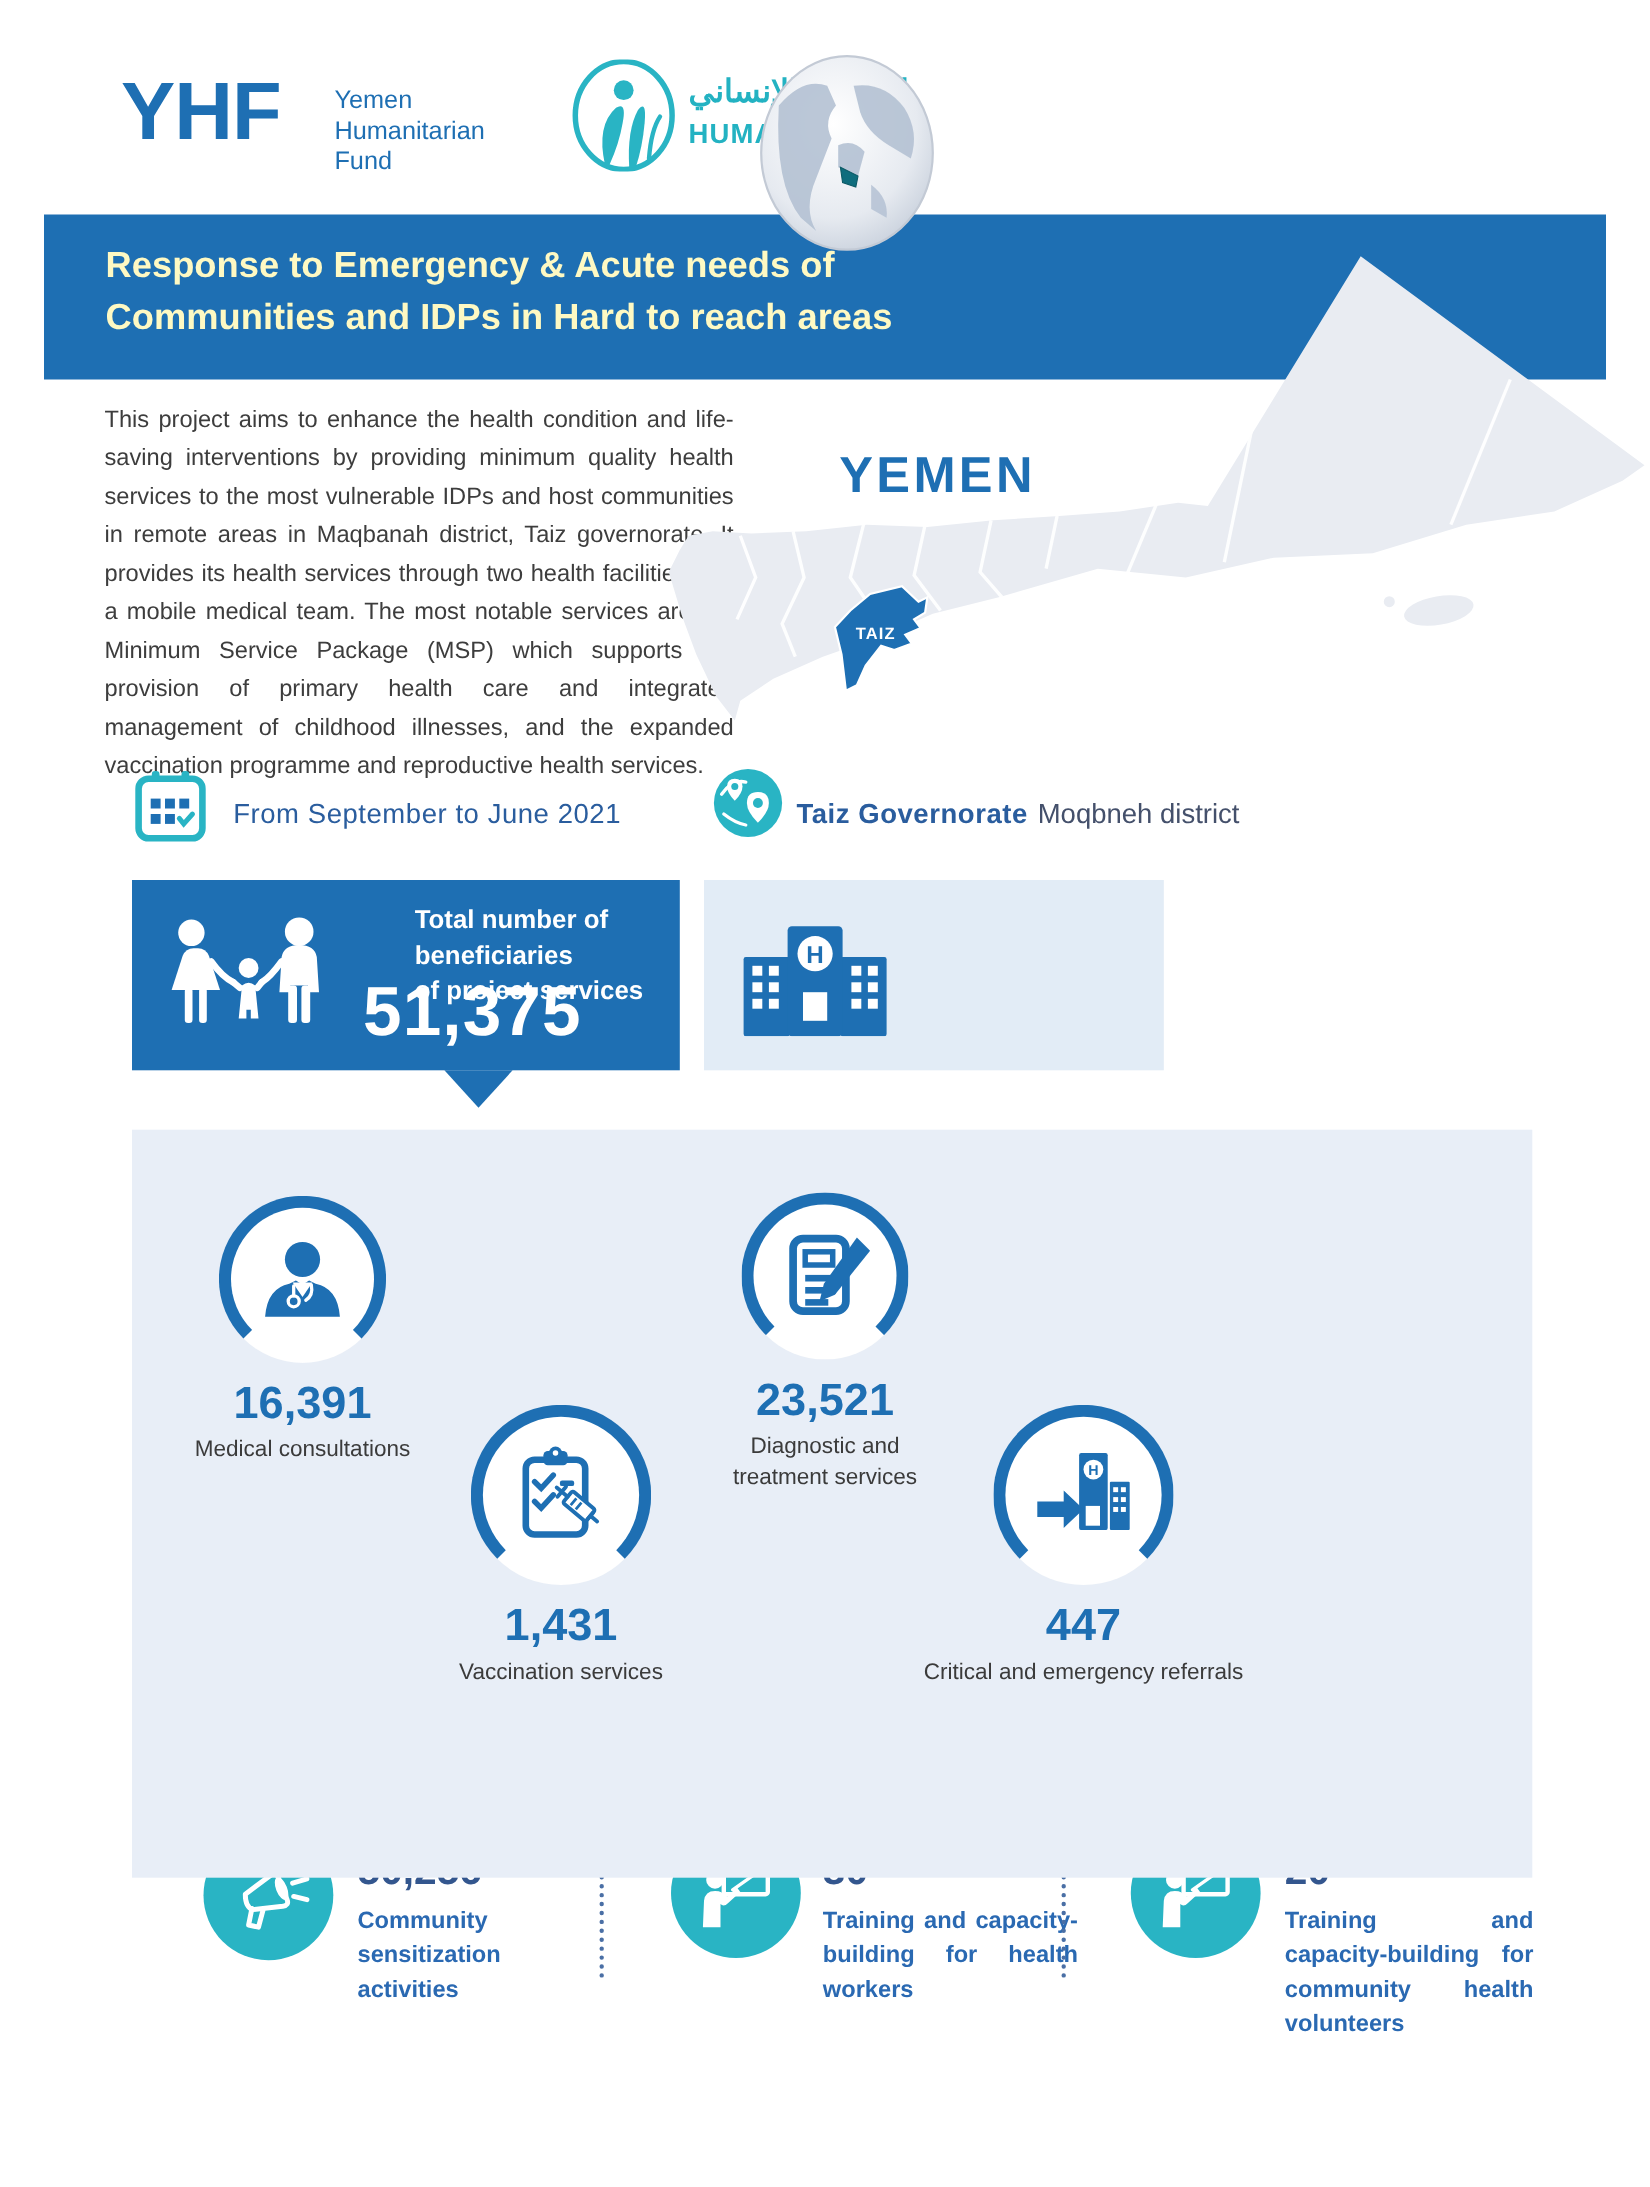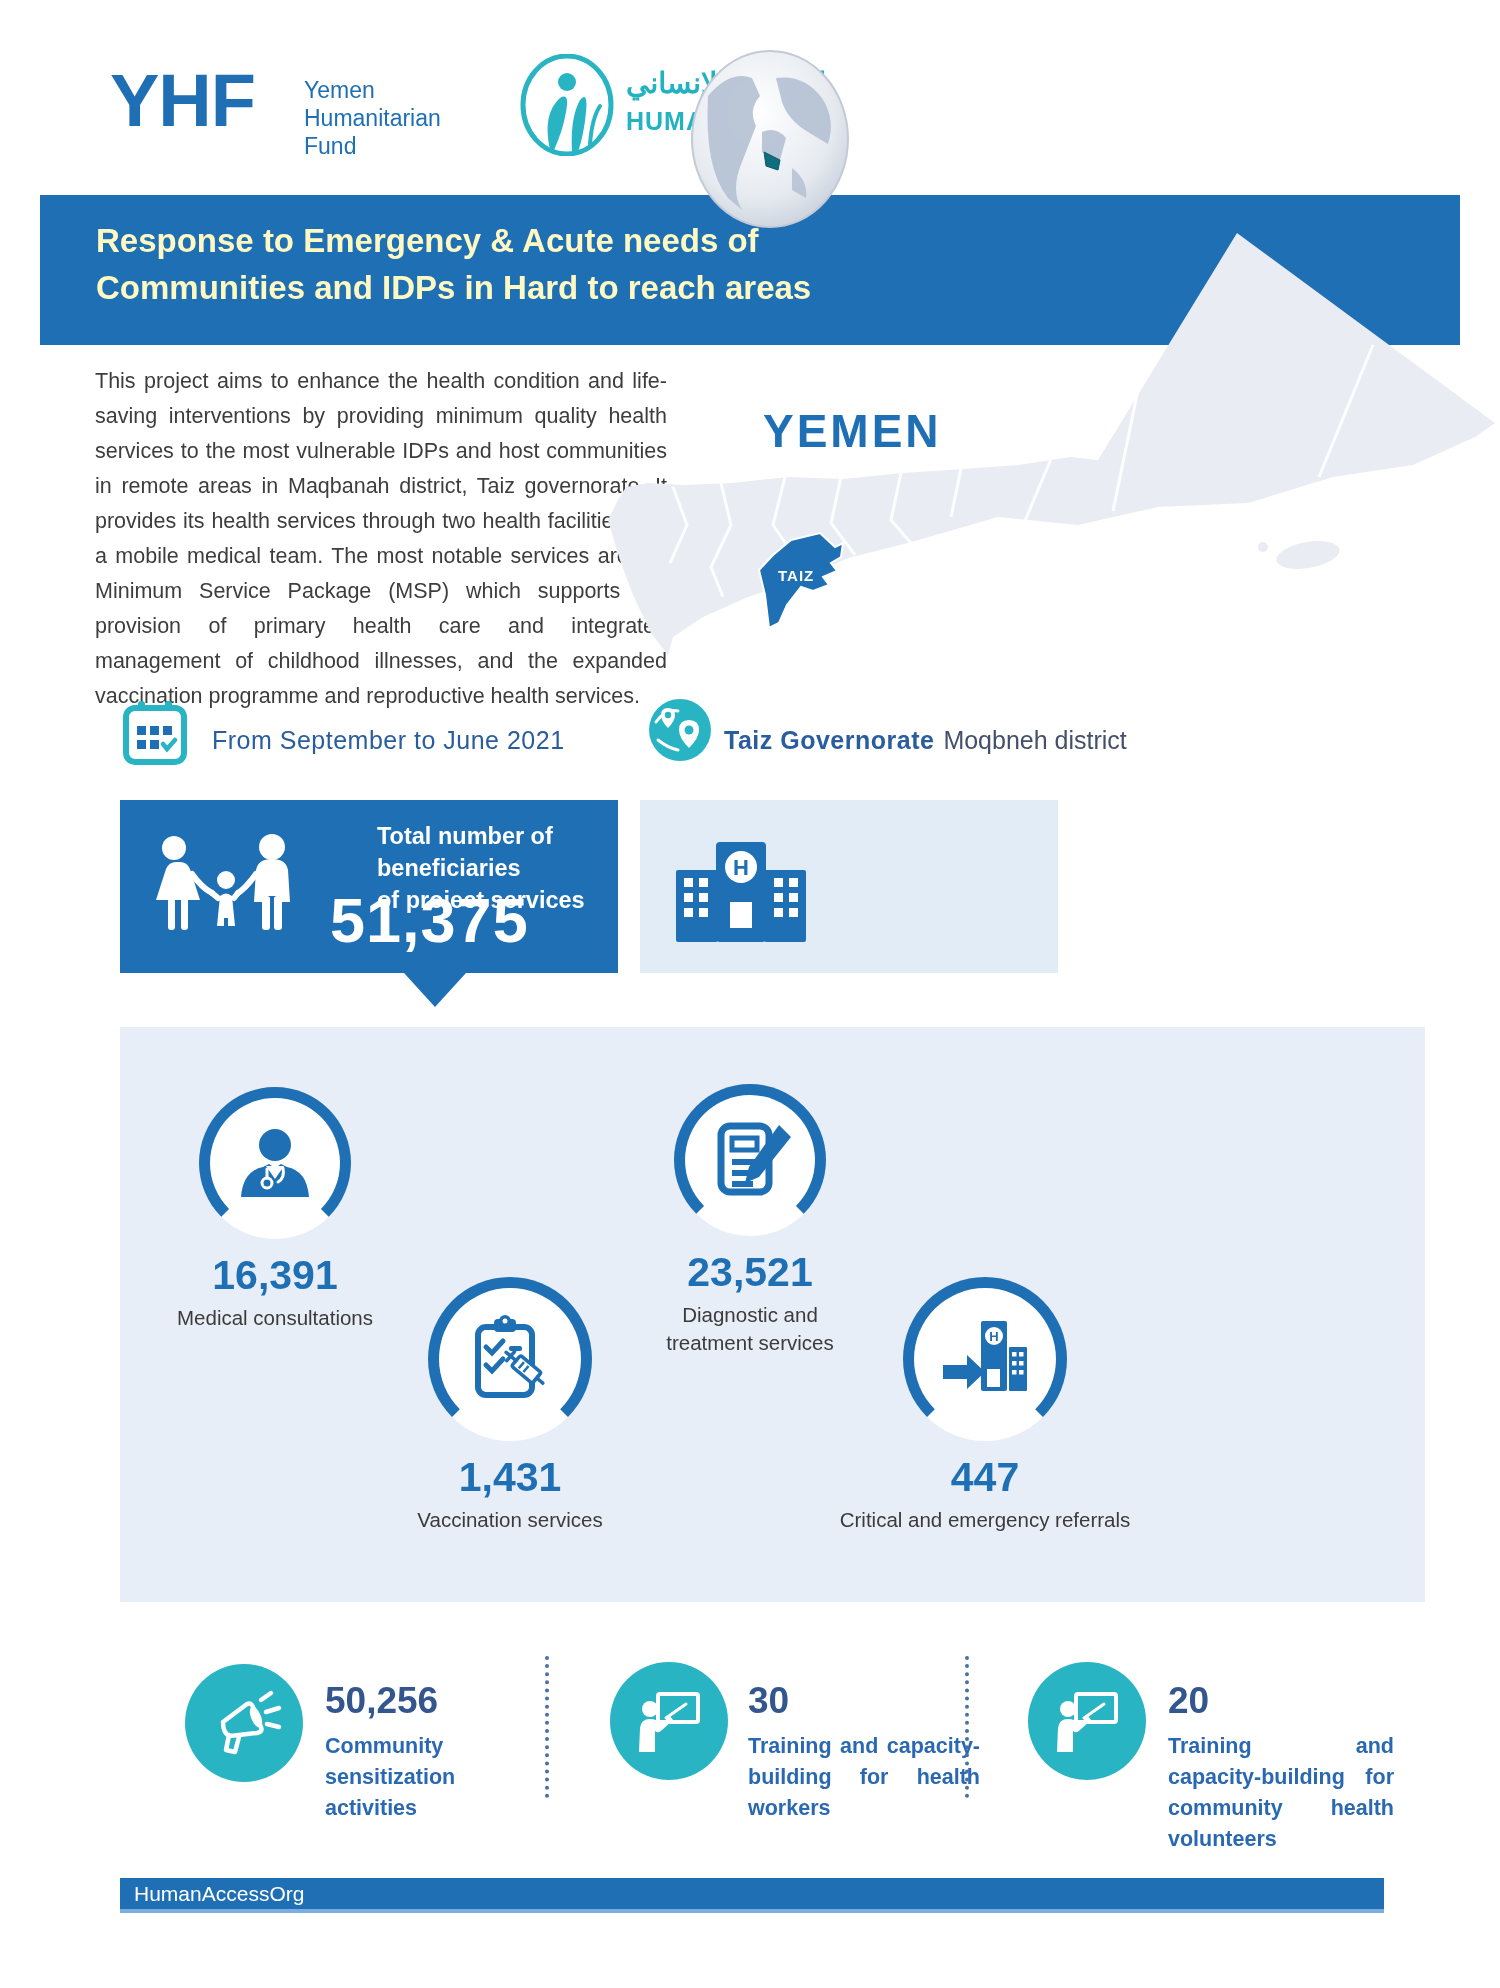--- a/index.html
+++ b/index.html
@@ -47,21 +47,21 @@
   
   .fac{left:640px;top:800px;width:418px;height:173px;background:#e2ecf6;z-index:2;}
   .hospital{position:absolute;left:34px;top:34px;}
   .fac-col{position:absolute;top:6px;width:116px;text-align:center;}
   .fac-col1{left:172px;} .fac-col2{left:290px;}
   .fac-value{font-size:57px;font-weight:700;color:#2979bd;}
   .fac-label{font-size:19px;color:#41506b;line-height:24px;margin-top:4px;}
   .fac-label b{color:#35466b;}
 
   
-  .panel{left:120px;top:1027px;width:1273px;height:575px;background:#e8eef7;z-index:1;padding-left:32px;}
+  .panel{left:120px;top:1027px;width:1273px;height:680px;background:#e8eef7;z-index:1;}
   .stat{position:absolute;text-align:center;}
   .stat-circle{margin:0 auto;background:#fff;border:11px solid #1e6fb3;border-bottom-color:transparent;
     border-radius:50%;box-sizing:border-box;display:flex;align-items:center;justify-content:center;}
   .c150{width:152px;height:152px;} .c162{width:164px;height:164px;}
   .stat-value{margin-top:13px;font-size:41px;font-weight:700;color:#1e6fb3;}
   .stat-label{margin:5px auto 0;font-size:20.5px;color:#3b3b3b;line-height:28px;}
   .s1{left:5px;top:60px;width:300px;}
   .s2{left:480px;top:57px;width:300px;}
   .s3{left:953px;top:57px;width:300px;}
   .s4{left:220px;top:250px;width:340px;}
@@ -366,17 +366,14 @@
       <path d="M36 36 L56 22" stroke="#ffffff" stroke-width="3" stroke-linecap="round"></path>
       <circle cx="20" cy="27" r="8" fill="#ffffff"></circle>
       <path d="M9 70 L10 46 Q11 37 20 37 Q27 37 31 42 L40 34 L43 38 L32 48 Q28 52 25 49 L25 70 Z" fill="#ffffff"></path>
     </svg>
   </div>
   <div class="act-text at3">
     <div class="act-value">20</div>
     <div class="act-label">Training and capacity-building for community health volunteers</div>
   </div>
 
-  <div class="abs footer">
-    <span class="footer-text">HumanAccessOrg</span>
-  </div>
 
 </div>
 
 </body></html>

